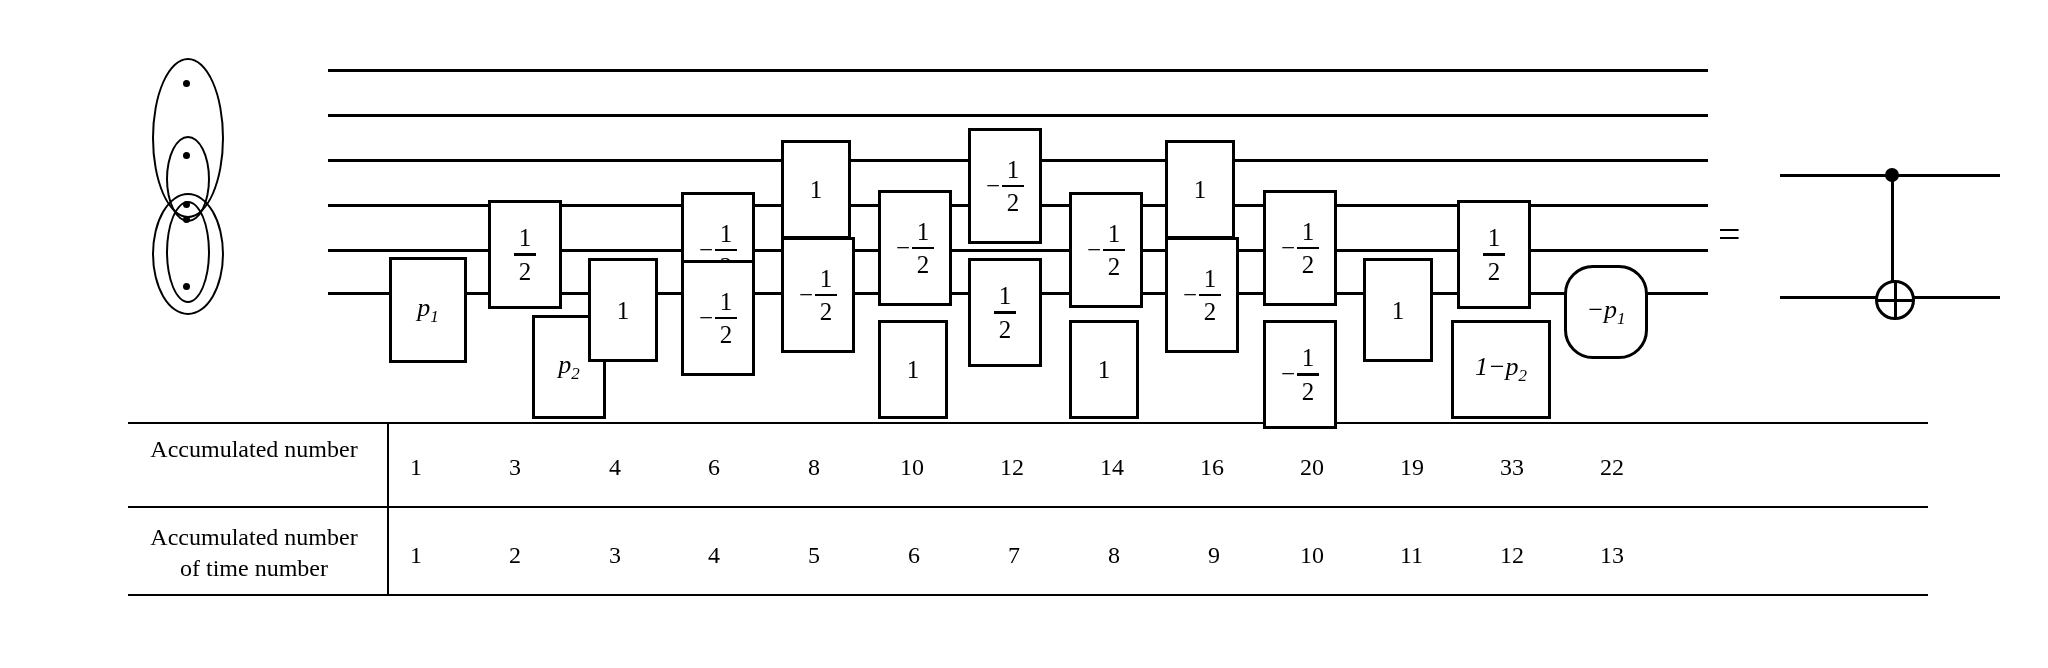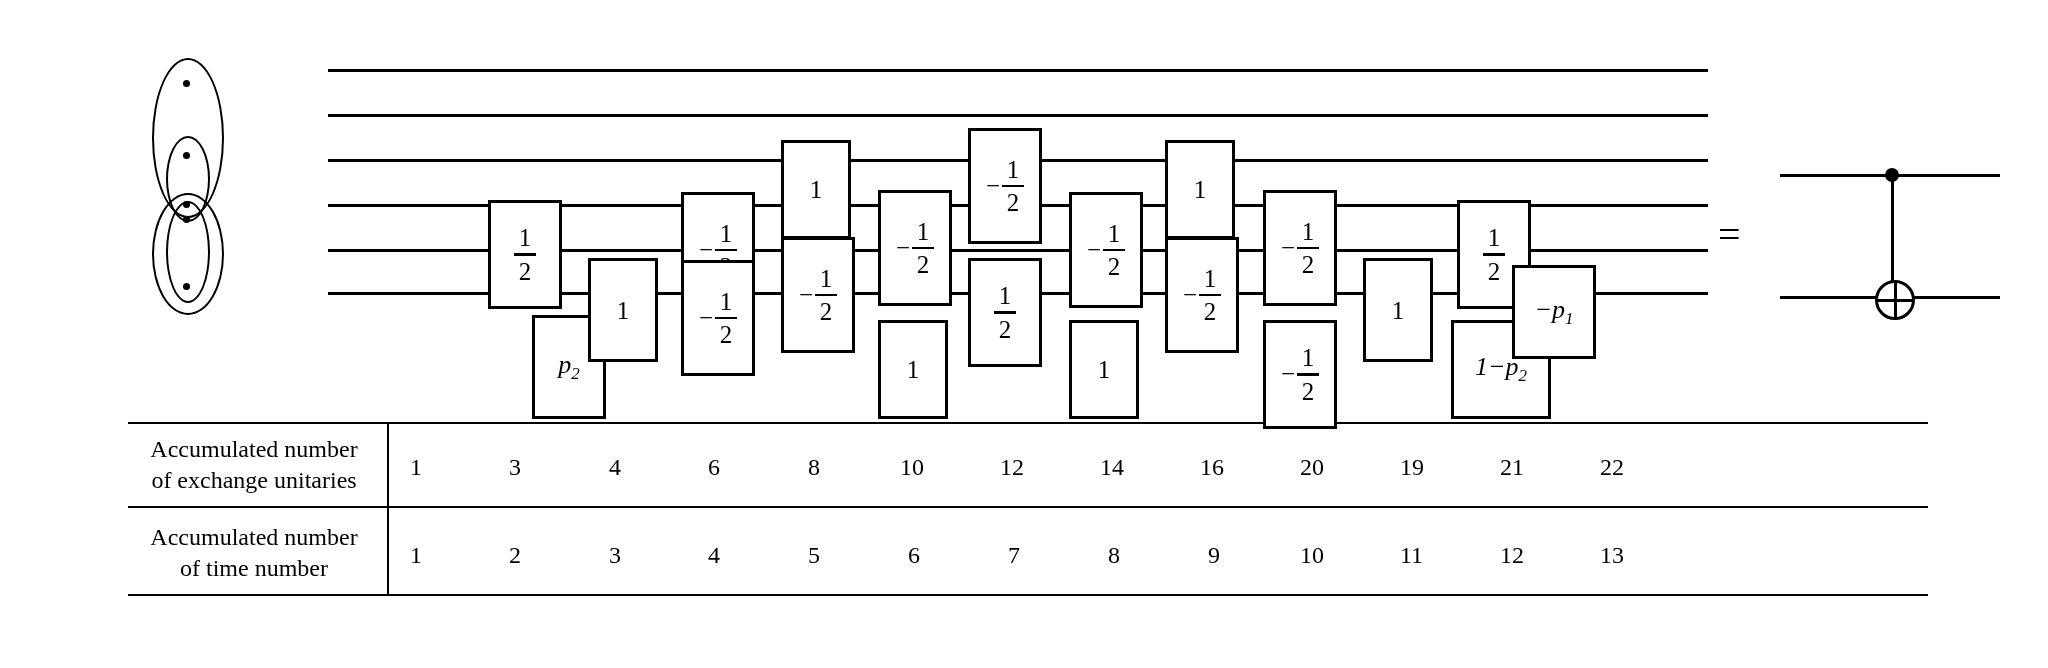--- a/index.html
+++ b/index.html
@@ -66,20 +66,23 @@
     <div class="dot" style="left:43px;top:93px;"></div>
   </div>
 
   <div class="wire" style="left:328px;top:69px;width:1380px;"></div>
   <div class="wire" style="left:328px;top:114px;width:1380px;"></div>
   <div class="wire" style="left:328px;top:159px;width:1380px;"></div>
   <div class="wire" style="left:328px;top:204px;width:1380px;"></div>
   <div class="wire" style="left:328px;top:249px;width:1380px;"></div>
   <div class="wire" style="left:328px;top:292px;width:1380px;"></div>
 
+  <div class="gate" style="left:389px;top:257px;width:72px;height:100px;">
+    <span class="ital"><i>p</i><sub>1</sub></span>
+  </div>
 
   <div class="gate" style="left:488px;top:200px;width:68px;height:103px;">
     <span class="frac">
         <span class="stack">
           <span class="num">1</span>
           <span class="bar"></span>
           <span class="den">2</span>
         </span>
       </span>
   </div>
@@ -219,21 +222,21 @@
           <span class="num">1</span>
           <span class="bar"></span>
           <span class="den">2</span>
         </span>
       </span>
   </div>
   <div class="gate" style="left:1451px;top:320px;width:94px;height:93px;">
     <span class="ital">1−<i>p</i><sub>2</sub></span>
   </div>
 
-  <div class="gate" style="left:1512px;top:265px;width:78px;height:88px;">
+  <div class="gate" style="left:1564px;top:265px;width:78px;height:88px;border-radius:29px;">
     <span class="ital">−<i>p</i><sub>1</sub></span>
   </div>
 
   <div class="eq" style="left:1718px;top:215px;">=</div>
 
   <div style="position:absolute;left:1780px;top:150px;width:220px;height:160px;">
     <div class="cn-wire" style="left:0px;top:24px;width:220px;"></div>
     <div class="cn-wire" style="left:0px;top:146px;width:220px;"></div>
     <div class="cn-vert" style="left:111px;top:24px;height:122px;"></div>
     <div class="cn-ctrl" style="left:105px;top:18px;"></div>
@@ -244,40 +247,39 @@
   </div>
 
   <div id="tbl" style="left:128px;top:422px;width:1800px;height:200px;">
     <div class="hline" style="left:0px;top:0px;width:1800px;"></div>
     <div class="hline" style="left:0px;top:84px;width:1800px;"></div>
     <div class="hline" style="left:0px;top:172px;width:1800px;"></div>
     <div class="vline" style="left:259px;top:0px;height:172px;"></div>
 
     <div class="rowlabel" style="left:0px;top:12px;width:252px;">
       <div>Accumulated number</div>
-      <div>of exchange unitaries</div>
     </div>
 
     <div class="rowlabel" style="left:0px;top:100px;width:252px;">
       <div>Accumulated number</div>
       <div>of time number</div>
     </div>
 
     <div class="cellnum" style="left:282px;top:32px;">1</div>
     <div class="cellnum" style="left:381px;top:32px;">3</div>
     <div class="cellnum" style="left:481px;top:32px;">4</div>
     <div class="cellnum" style="left:580px;top:32px;">6</div>
     <div class="cellnum" style="left:680px;top:32px;">8</div>
     <div class="cellnum" style="left:772px;top:32px;">10</div>
     <div class="cellnum" style="left:872px;top:32px;">12</div>
     <div class="cellnum" style="left:972px;top:32px;text-align:right;">14</div>
     <div class="cellnum" style="left:1072px;top:32px;">16</div>
     <div class="cellnum" style="left:1172px;top:32px;">20</div>
     <div class="cellnum" style="left:1272px;top:32px;">19</div>
-    <div class="cellnum" style="left:1372px;top:32px;">21</div>
+    <div class="cellnum" style="left:1372px;top:32px;">33</div>
     <div class="cellnum" style="left:1472px;top:32px;">22</div>
 
     <div class="cellnum" style="left:282px;top:120px;">1</div>
     <div class="cellnum" style="left:381px;top:120px;">2</div>
     <div class="cellnum" style="left:481px;top:120px;">3</div>
     <div class="cellnum" style="left:580px;top:120px;">4</div>
     <div class="cellnum" style="left:680px;top:120px;">5</div>
     <div class="cellnum" style="left:780px;top:120px;">6</div>
     <div class="cellnum" style="left:880px;top:120px;">7</div>
     <div class="cellnum" style="left:980px;top:120px;">8</div>

